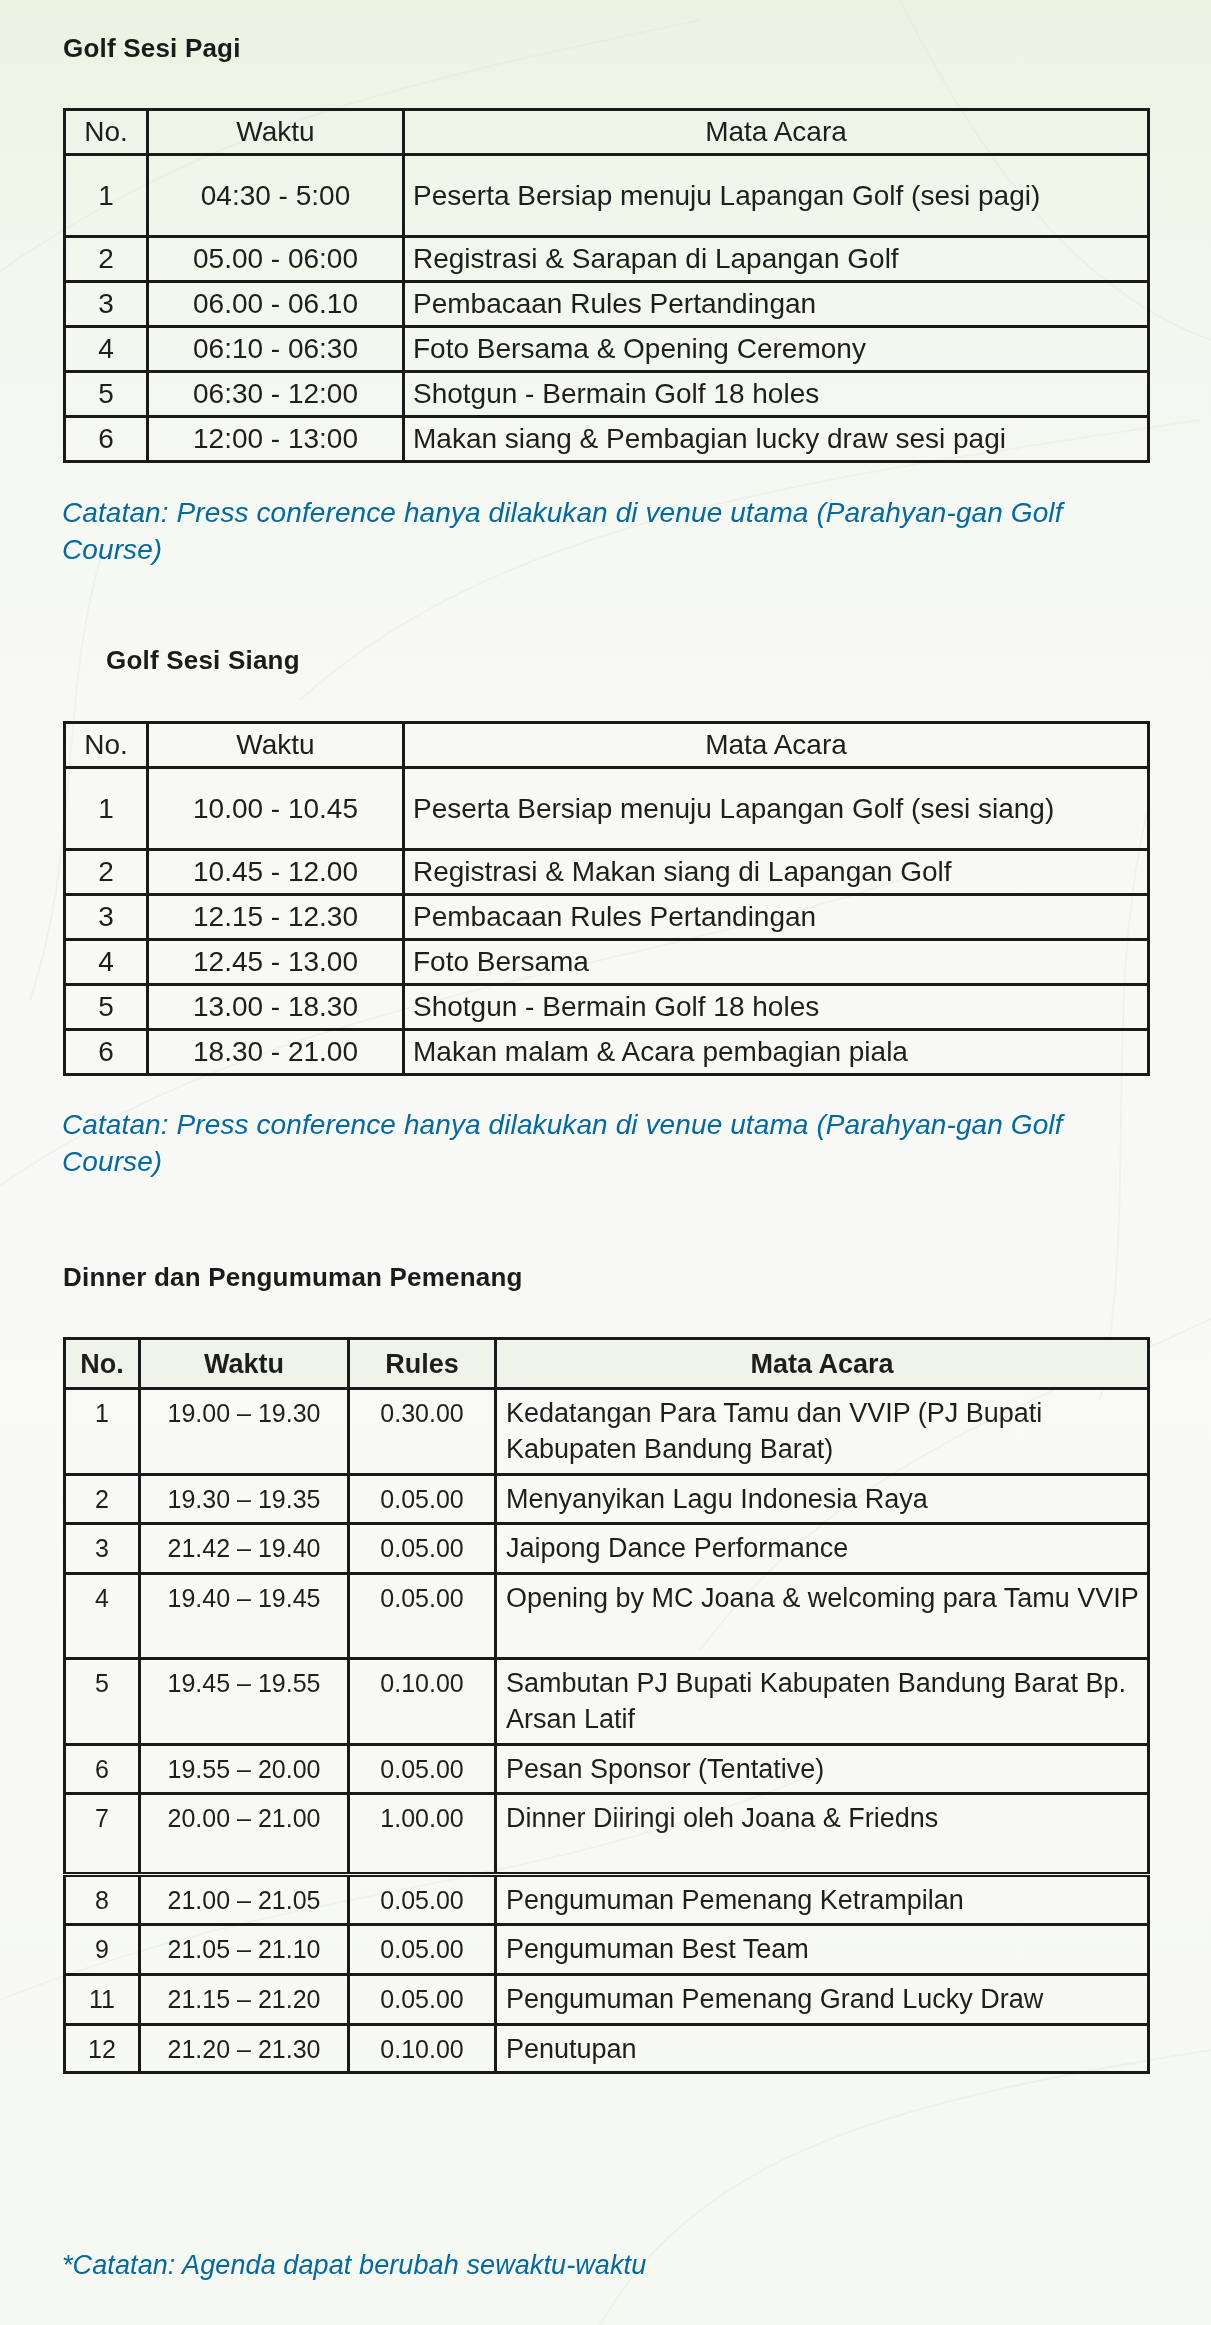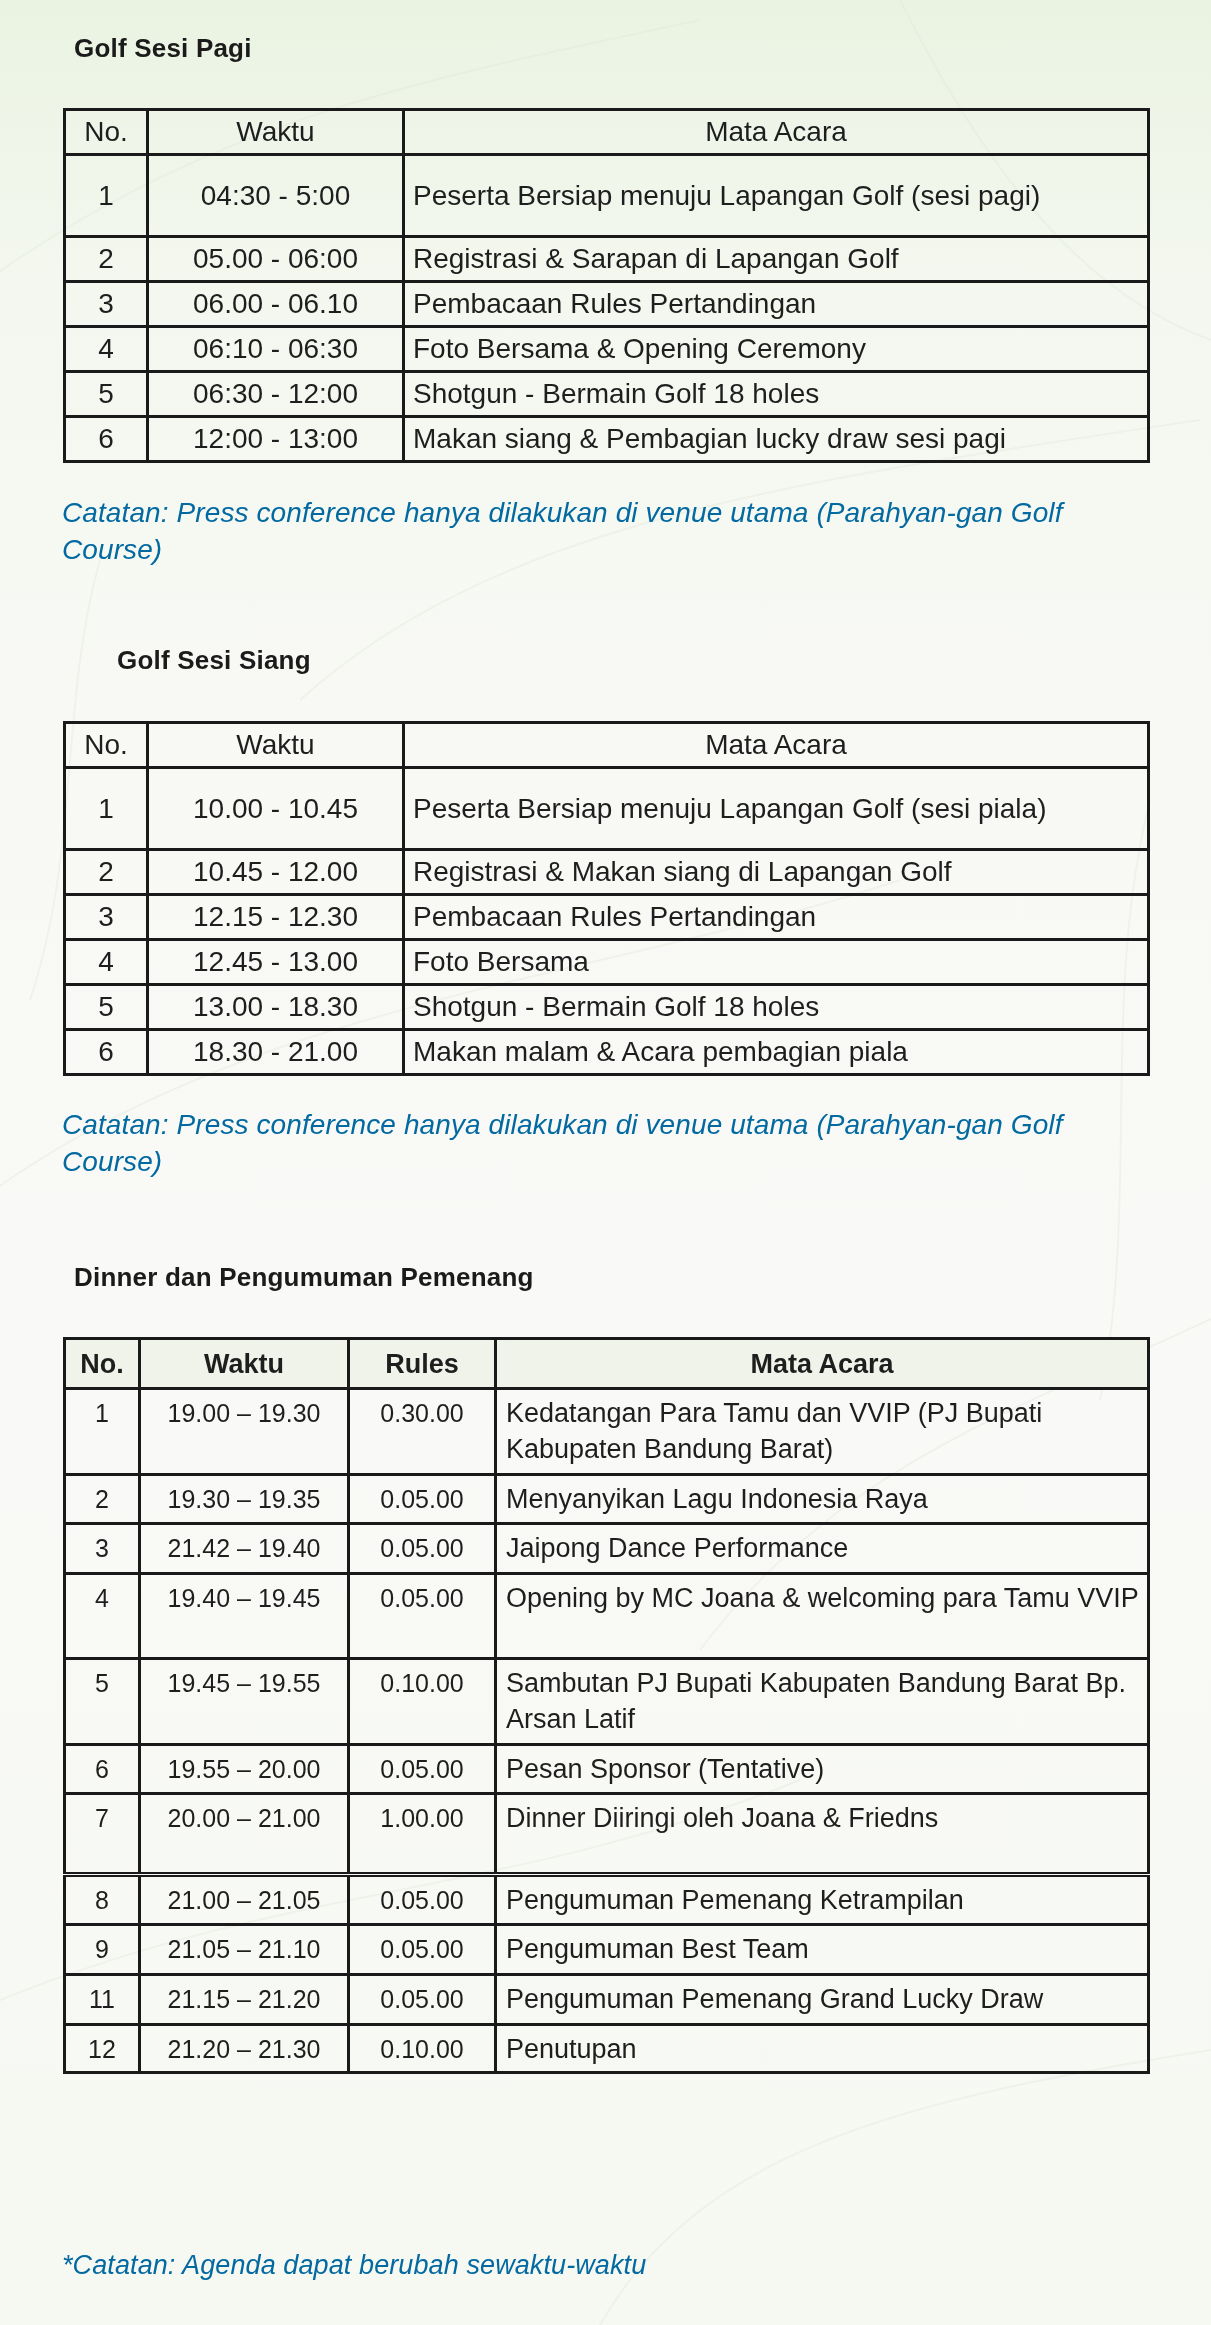--- a/index.html
+++ b/index.html
@@ -9,21 +9,21 @@
       overflow: hidden;
       font-family: "Liberation Sans", "DejaVu Sans", sans-serif;
       color: #1e1e1e;
       background: linear-gradient(180deg, #eaf3e2 0px, #f3f7ee 260px, #f8f9f5 700px, #f9faf7 1400px, #f6f8f2 2325px);
     }
     .bg-leaf {
       position: absolute; inset: 0; pointer-events: none; opacity: 0.35;
     }
     .section-title {
       position: absolute;
-      left: 74px;
+      left: 63px;
       font-weight: bold;
       font-size: 26px;
       letter-spacing: 0.2px;
       color: #1b1b1b;
     }
     .note {
       position: absolute;
       left: 62px;
       width: 1090px;
       font-style: italic;
@@ -143,21 +143,21 @@
     <tr style="height:45px;">
       <th>No.</th>
       <th>Waktu</th>
       <th>Mata Acara</th>
     </tr>
   </thead>
   <tbody>
     <tr style="height:82px;">
       <td class="no">1</td>
       <td class="time">10.00 - 10.45</td>
-      <td class="act">Peserta Bersiap menuju Lapangan Golf (sesi piala)</td>
+      <td class="act">Peserta Bersiap menuju Lapangan Golf (sesi siang)</td>
     </tr>
     <tr style="height:45px;">
       <td class="no">2</td>
       <td class="time">10.45 - 12.00</td>
       <td class="act">Registrasi &amp; Makan siang di Lapangan Golf</td>
     </tr>
     <tr style="height:45px;">
       <td class="no">3</td>
       <td class="time">12.15 - 12.30</td>
       <td class="act">Pembacaan Rules Pertandingan</td>

